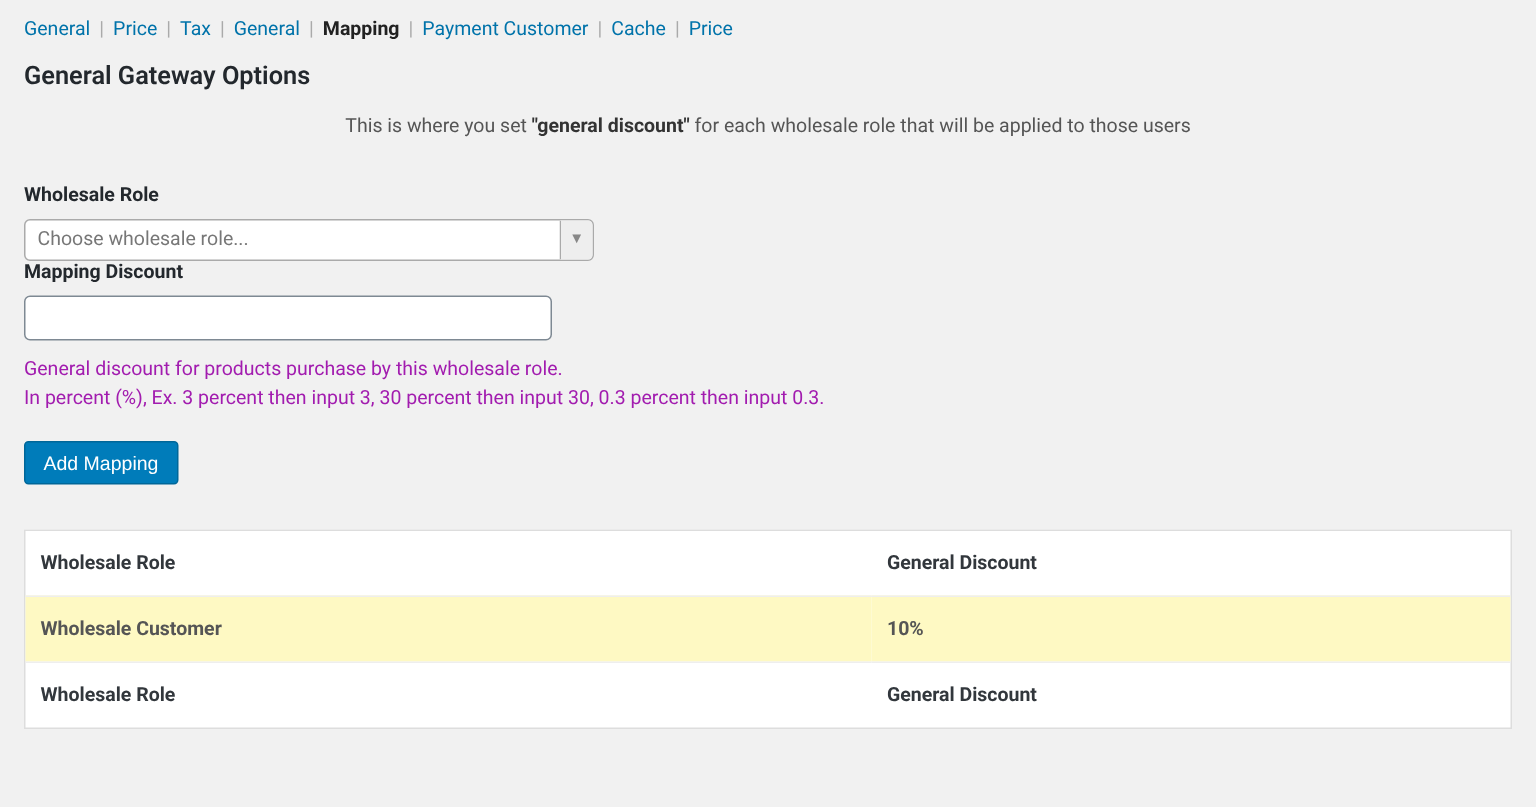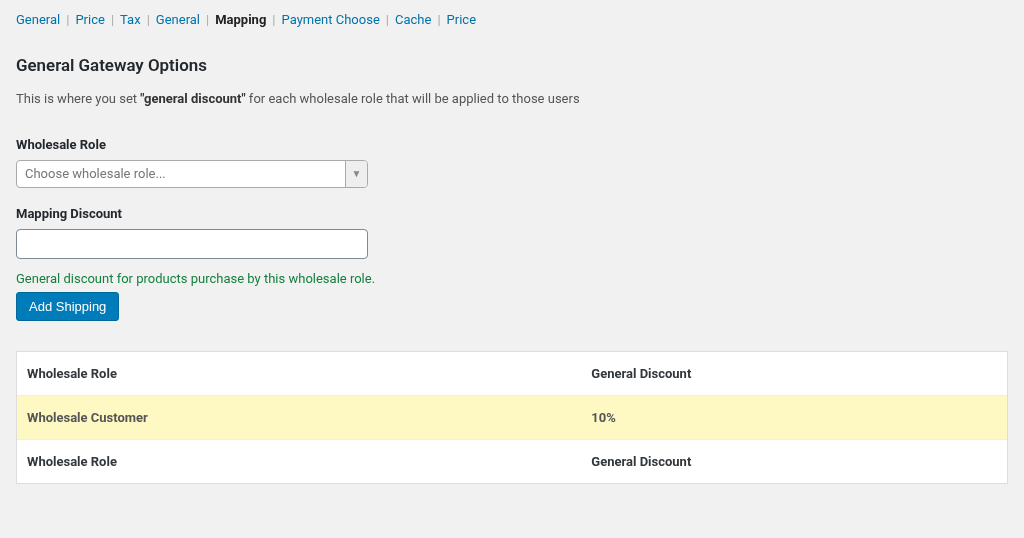--- a/index.html
+++ b/index.html
@@ -8,21 +8,21 @@
       background: #f1f1f1;
       color: #444;
       font-size: 13px;
       padding: 12px 16px;
       width: 1024px;
     }
     .tabs {
       display: flex;
       align-items: flex-end;
       gap: 6px;
-      margin-bottom: 28px;
+      margin-bottom: 14px;
     }
     .tab {
       color: #0073aa;
       text-decoration: none;
       cursor: pointer;
       font-size: 13px;
     }
     .tab.active {
       color: #222;
       font-weight: 700;
@@ -34,35 +34,35 @@
       font-size: 1.3em;
       font-weight: 600;
       color: #23282d;
       margin-bottom: 14px;
     }
     .description {
       color: #555;
       font-size: 13px;
       line-height: 1.5;
       margin-bottom: 28px;
+      text-align: center;
     }
     .description b {
       font-weight: 700;
       color: #333;
     }
     .field-label {
       font-weight: 700;
       color: #23282d;
       font-size: 13px;
       margin-bottom: 8px;
     }
     .select-wrap {
       position: relative;
-      width: 352px;
-      margin-bottom: 18px;
+      width: 380px;
     }
     .select-box {
       width: 100%;
       height: 28px;
       border: 1px solid #aaa;
       border-radius: 4px;
       background: #fff;
       padding: 0 24px 0 8px;
       font-size: 13px;
       color: #777;
@@ -89,24 +89,24 @@
       width: 352px;
       height: 30px;
       border: 1px solid #7e8993;
       border-radius: 4px;
       background: #fff;
       padding: 0 8px;
       font-size: 13px;
       margin-bottom: 10px;
     }
     .help-text {
-      color: #15803d;
+      color: #a21caf;
       font-size: 13px;
       line-height: 1.5;
-      margin-bottom: 4px;
+      margin-bottom: 18px;
     }
     .btn-primary {
       background: #007cba;
       border: 1px solid #006799;
       color: #fff;
       font-size: 13px;
       padding: 6px 12px;
       border-radius: 3px;
       cursor: pointer;
       margin-bottom: 30px;
@@ -150,21 +150,21 @@
   <a class="tab">General</a>
   <span class="tab-sep">|</span>
   <a class="tab">Price</a>
   <span class="tab-sep">|</span>
   <a class="tab">Tax</a>
   <span class="tab-sep">|</span>
   <a class="tab">General</a>
   <span class="tab-sep">|</span>
   <a class="tab active">Mapping</a>
   <span class="tab-sep">|</span>
-  <a class="tab">Payment Choose</a>
+  <a class="tab">Payment Customer</a>
   <span class="tab-sep">|</span>
   <a class="tab">Cache</a>
   <span class="tab-sep">|</span>
   <a class="tab">Price</a>
 </nav>
 
 <h2 class="page-title">General Gateway Options</h2>
 
 <p class="description">
   <span>This is where you set </span><b>"general discount"</b><span> for each wholesale role that will be applied to those users</span><br>
@@ -174,23 +174,24 @@
 <div class="select-wrap">
   <div class="select-box">Choose wholesale role...</div>
   <div class="select-caret">▼</div>
 </div>
 
 <div class="field-label">Mapping Discount</div>
 <input type="text" class="text-input" value="" style="">
 
 <p class="help-text">
   <span>General discount for products purchase by this wholesale role.</span><br>
+  <span>In percent (%), Ex. 3 percent then input 3, 30 percent then input 30, 0.3 percent then input 0.3.</span>
 </p>
 
-<button class="btn-primary">Add Shipping</button>
+<button class="btn-primary">Add Mapping</button>
 
 <div class="table-wrap">
   <table class="table">
     <thead>
       <tr>
         <th class="col-role">Wholesale Role</th>
         <th class="col-disc">General Discount</th>
       </tr>
     </thead>
     <tbody>

